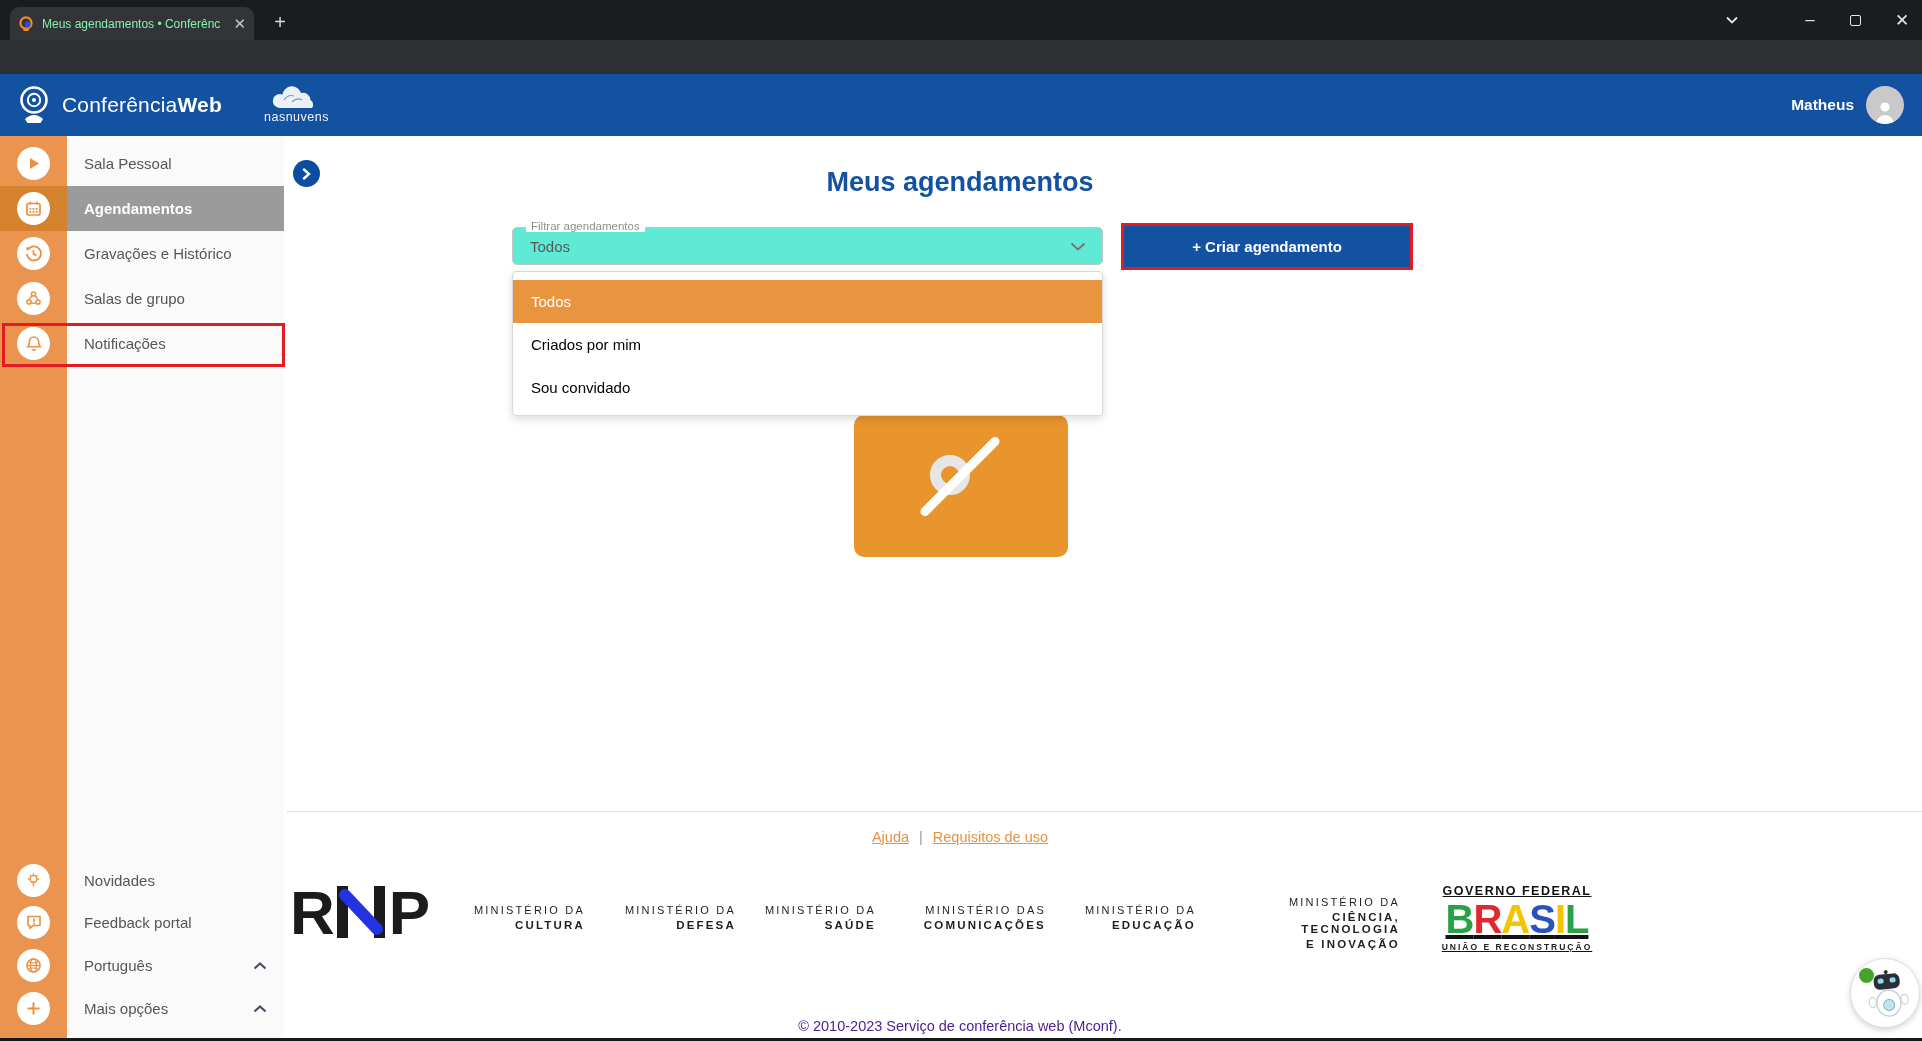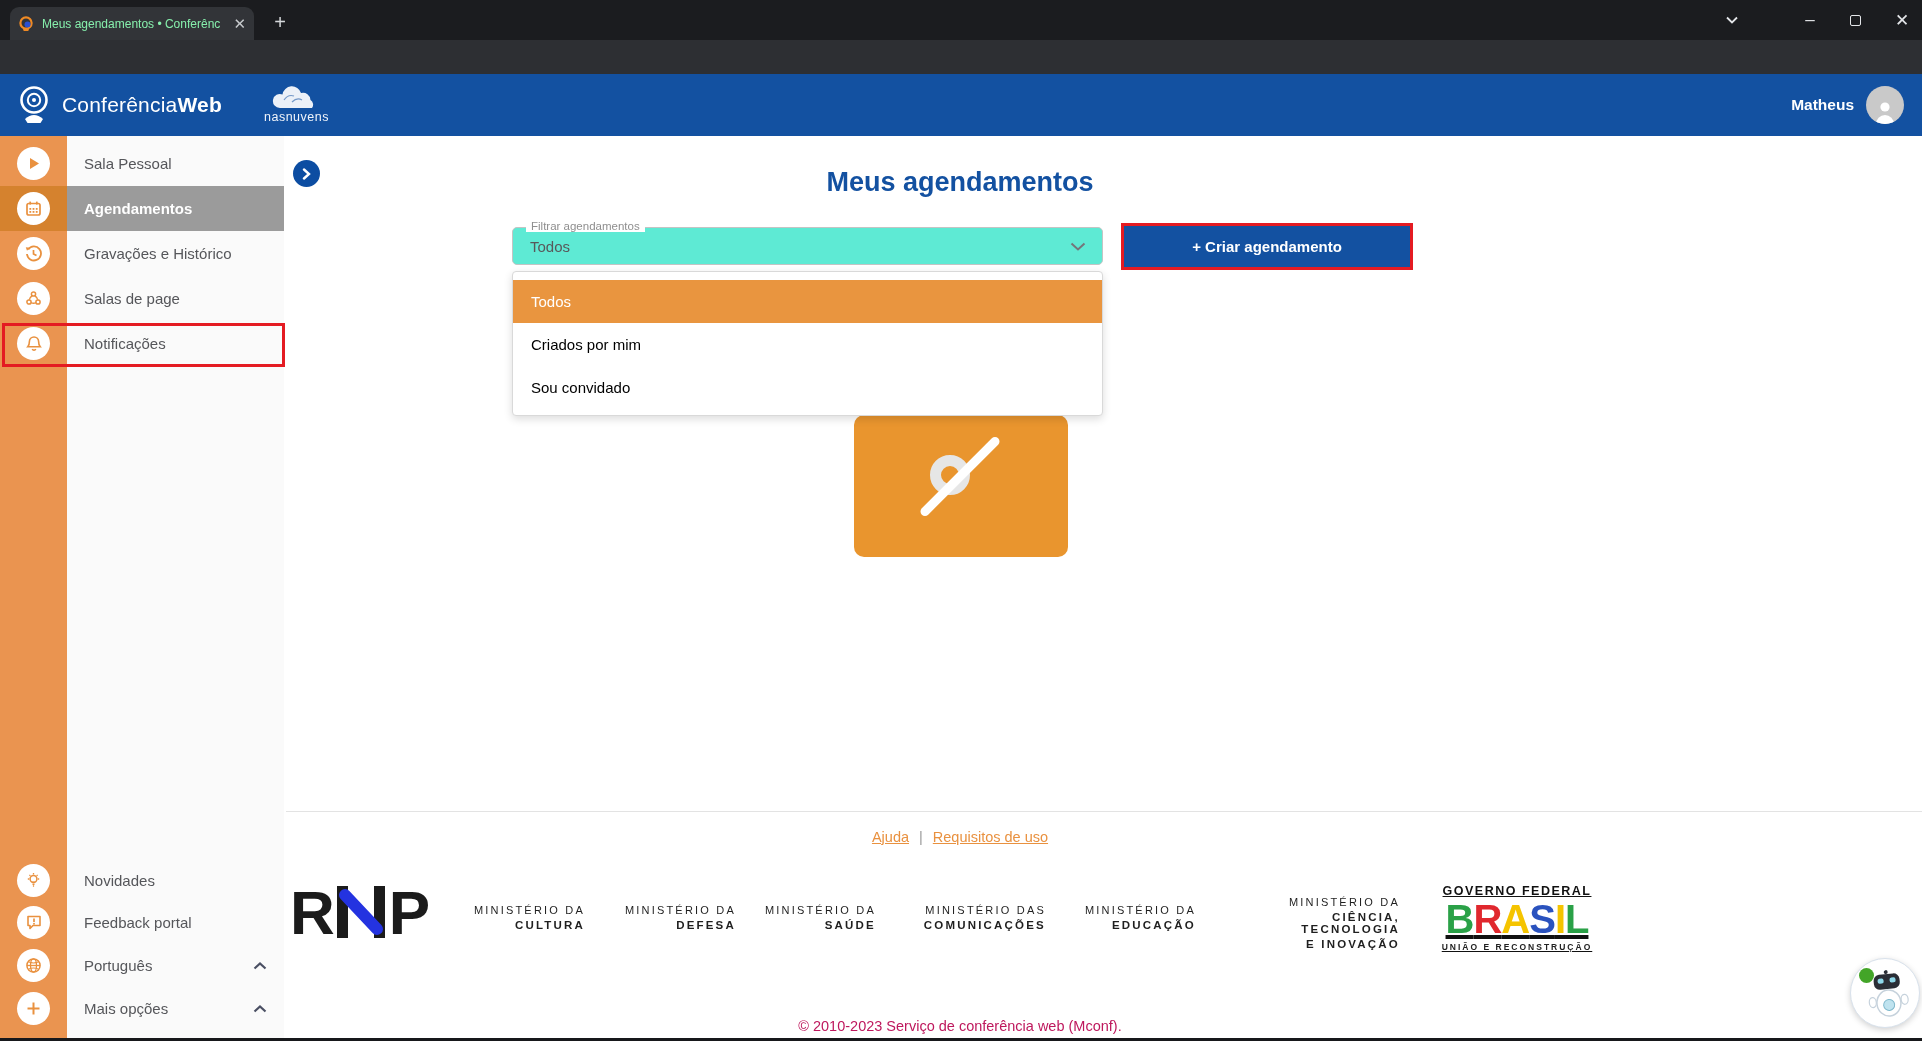--- a/index.html
+++ b/index.html
@@ -99,21 +99,21 @@
   #min-saude   { left:462px; top:760px; width:130px; }
   #min-comunic { left:597px; top:760px; width:165px; }
   #min-educa   { left:782px; top:760px; width:130px; }
   #min-ciencia { left:946px; top:752px; width:170px; }
 
   #gov-block { left:1148px; top:740px; width:170px; text-align:center; color:#111;text-decoration:underline; }
   #gov-top { font-size:12.5px; font-weight:bold; letter-spacing:1.5px; }
   #brasil-wordmark { font-size:40px; font-weight:bold; letter-spacing:-1px; line-height:1.05; }
   #gov-bottom { font-size:8.5px; font-weight:bold; letter-spacing:2px; margin-top:2px; color:#222; }
 
-  #copyright { left:392px; top:874px; width:568px; text-align:center; font-size:14.5px; color:#be185d; }
+  #copyright { left:392px; top:874px; width:568px; text-align:center; font-size:14.5px; color:#4c1d95; }
 
   
   #chat-widget { left:1850px; top:958px; width:70px; height:70px; border-radius:50%; background:#fff;
                  border:1px solid #d9e2ec; box-shadow:0 2px 6px rgba(0,0,0,.18); cursor:pointer; }
   #chat-status-dot { position:absolute; left:8px; top:9px; width:15px; height:15px; border-radius:50%; background:#43a528; }
 
   #window-bottom-edge { left:0; top:1038px; width:1922px; height:3px; background:#17181b; }
 </style>
 </head>
 <body>
@@ -257,21 +257,21 @@
 
     <div class="side-row" style="top:140px;">
       <span class="icon-circle">
         <svg width="17" height="17" viewBox="0 0 17 17">
           <circle cx="8.5" cy="4" r="2.1" fill="none" stroke="#e9913f" stroke-width="1.5"></circle>
           <circle cx="4" cy="12" r="2.1" fill="none" stroke="#e9913f" stroke-width="1.5"></circle>
           <circle cx="13" cy="12" r="2.1" fill="none" stroke="#e9913f" stroke-width="1.5"></circle>
           <path d="M7 5.8 Q4.5 7.5 4.3 9.8 M10 5.8 Q12.5 7.5 12.7 9.8 M6.1 12.6 Q8.5 14 10.9 12.6" fill="none" stroke="#e9913f" stroke-width="1.4"></path>
         </svg>
       </span>
-      <span class="side-label">Salas de page</span>
+      <span class="side-label">Salas de grupo</span>
     </div>
 
     <div class="side-row" style="top:185px;">
       <span class="icon-circle">
         <svg width="16" height="17" viewBox="0 0 16 17">
           <path d="M8 2 a4.6 4.6 0 0 1 4.6 4.6 q0 3.4 1.6 5.2 H1.8 q1.6-1.8 1.6-5.2 A4.6 4.6 0 0 1 8 2 Z" fill="none" stroke="#e9913f" stroke-width="1.6"></path>
           <path d="M6.3 14 a1.8 1.8 0 0 0 3.4 0" fill="none" stroke="#e9913f" stroke-width="1.6"></path>
         </svg>
       </span>
       <span class="side-label">Notificações</span>

